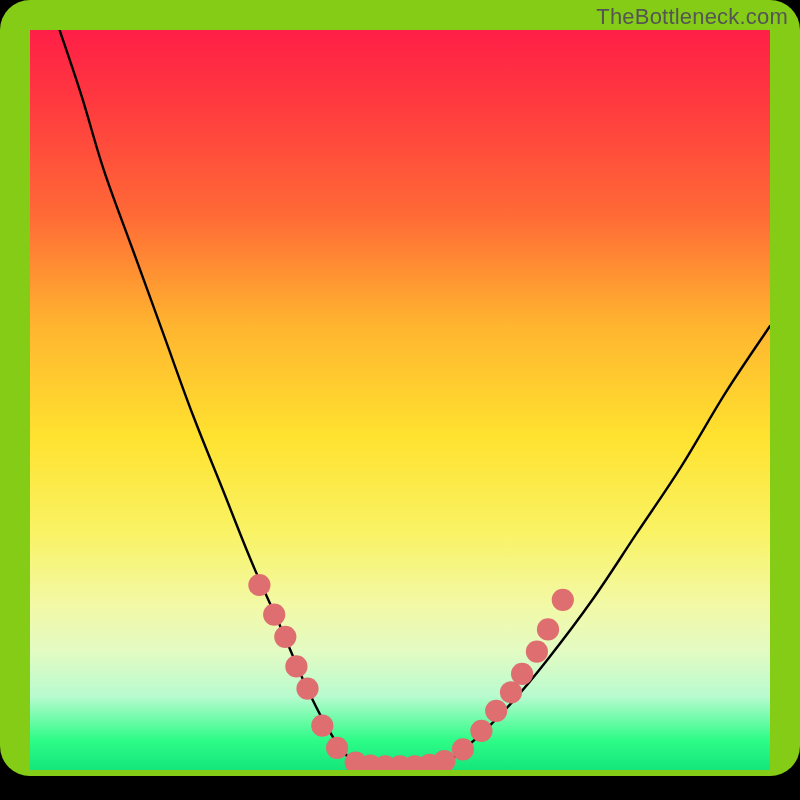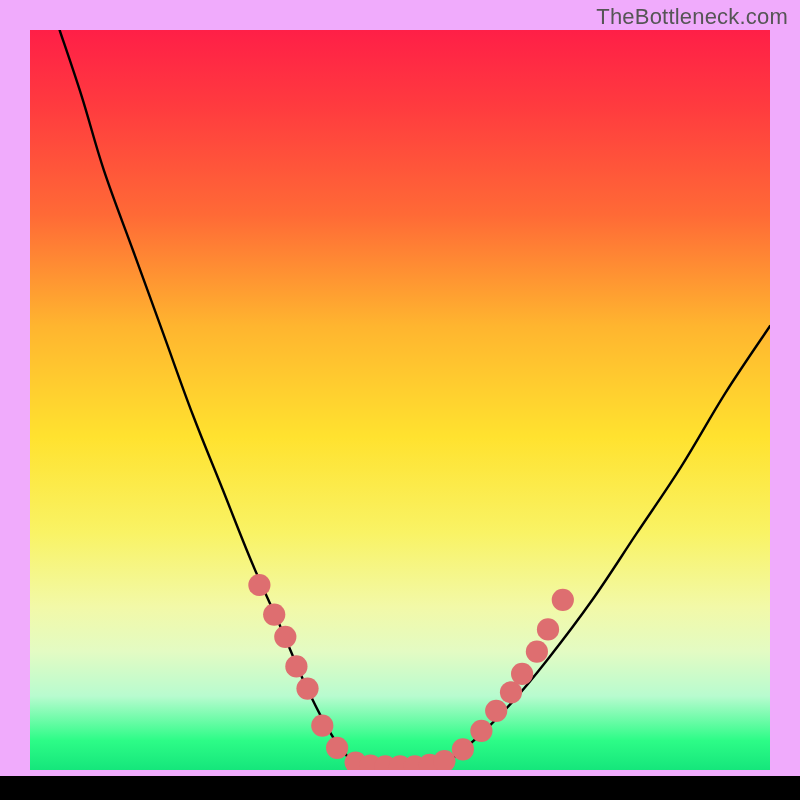--- a/index.html
+++ b/index.html
@@ -10,21 +10,22 @@
     overflow: hidden;
     background: #000;
     font-family: Arial, Helvetica, sans-serif;
   }
   .frame {
     position: absolute;
     left: 0;
     top: 0;
     width: 800px;
     height: 776px;
-    background: #f0abfc;
+    background: #84cc16;
+    border-radius: 30px;
   }
   .plot {
     position: absolute;
     left: 30px;
     top: 30px;
     width: 740px;
     height: 740px;
     background: linear-gradient(
       to bottom,
       #ff1f47 0%,

